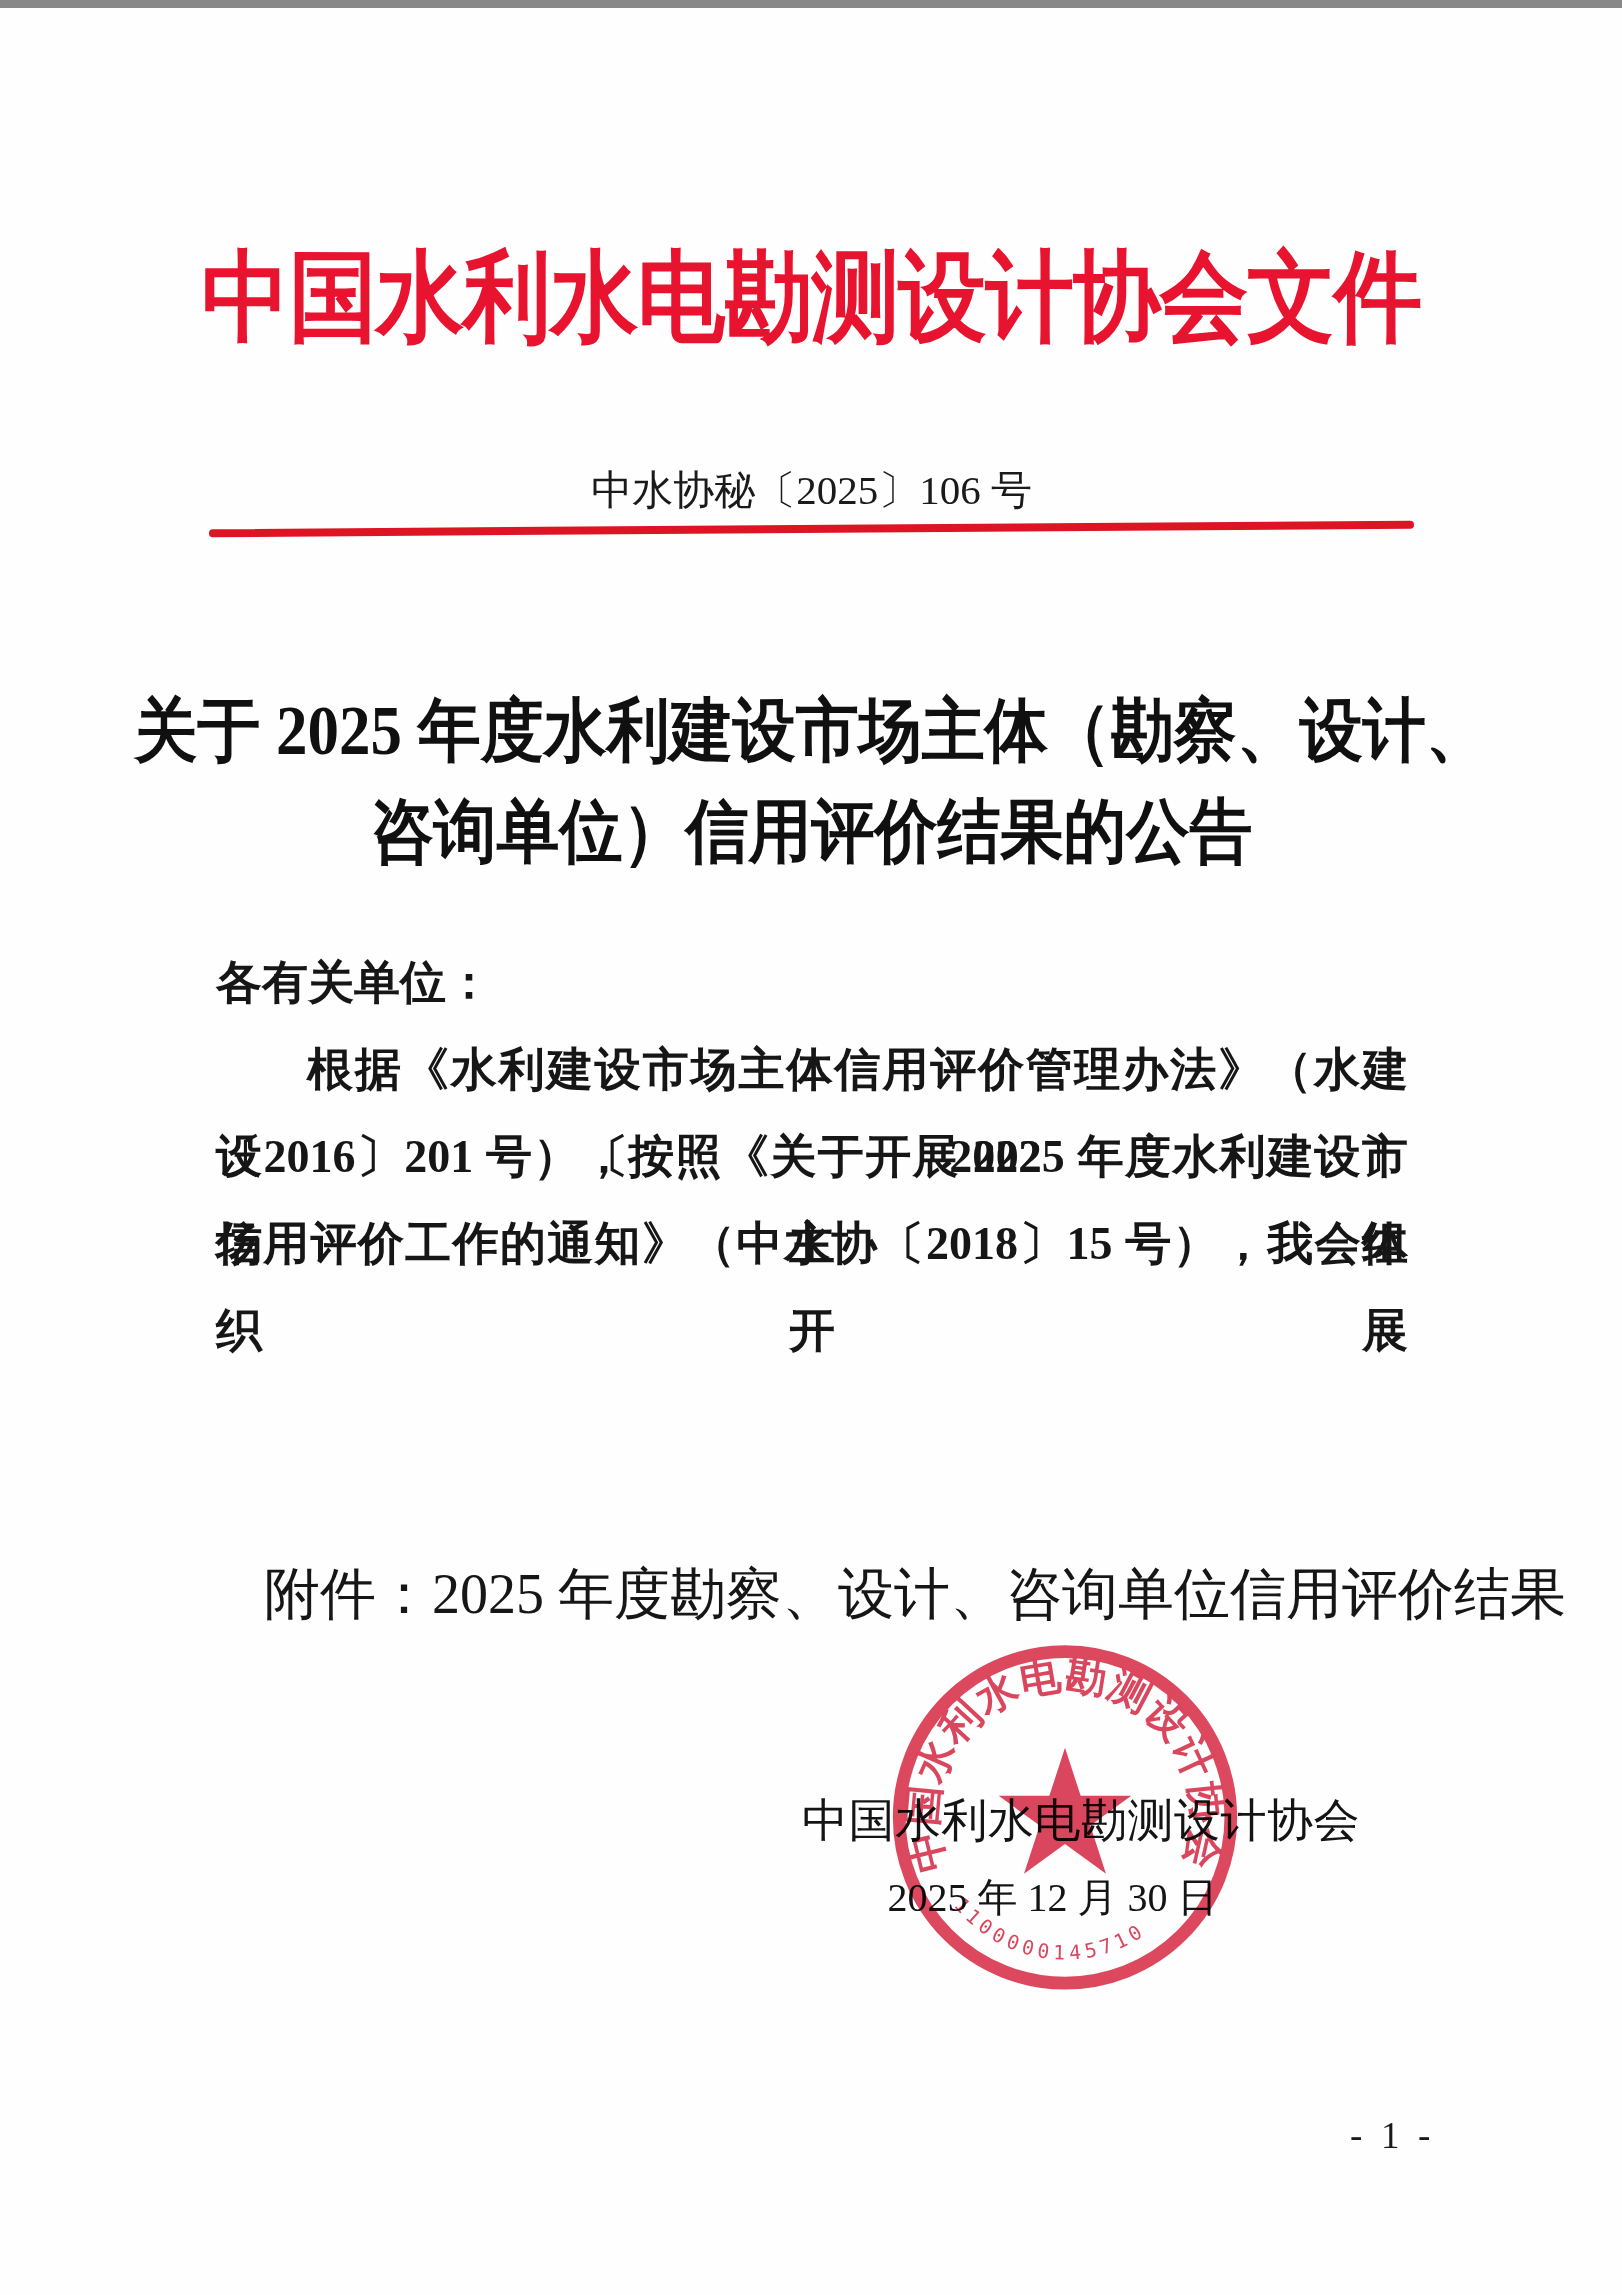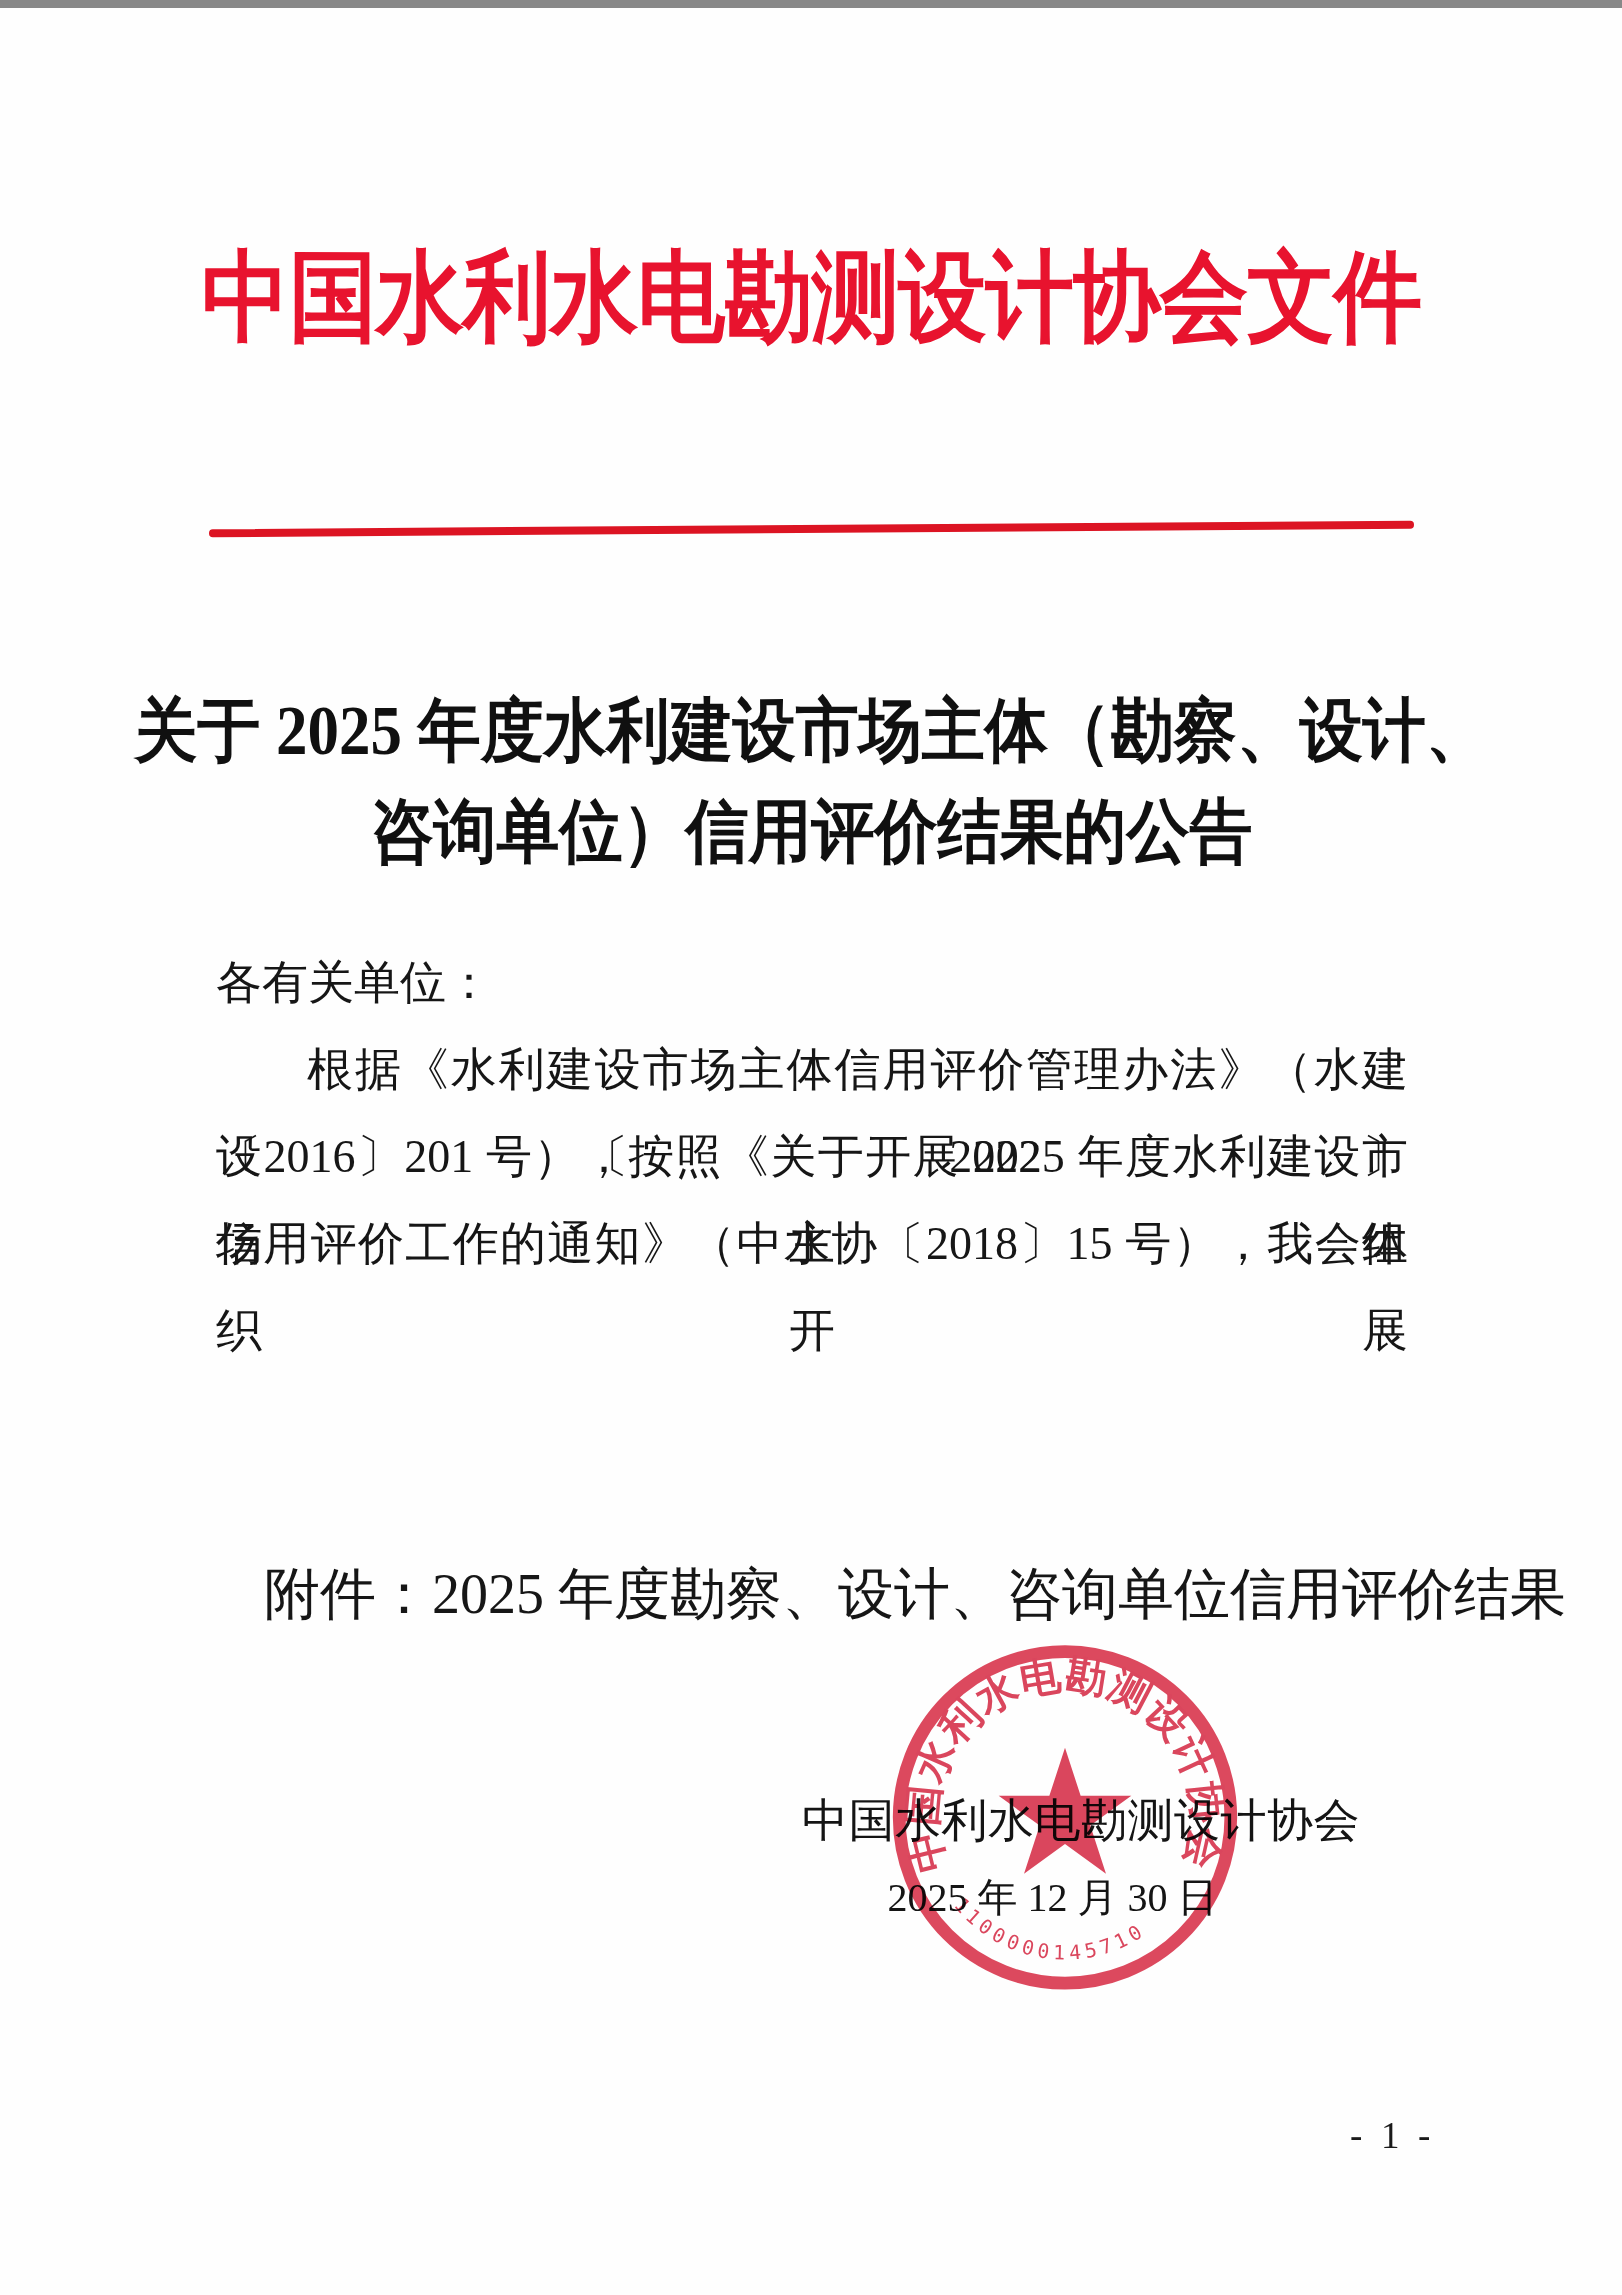--- a/index.html
+++ b/index.html
@@ -45,20 +45,21 @@
     white-space:nowrap;
   }
   .body-block{
     position:absolute;top:931px;left:216px;width:1192px;
     font-size:46px;
     color:#161616;
   }
   .bline{
     height:87px;line-height:87px;
     white-space:nowrap;
+    font-weight:bold;
   }
   .just{
     white-space:normal;
     text-align:justify;
     text-align-last:justify;
   }
   .ind{text-indent:91px;}
   .attachment{
     position:absolute;top:1558px;left:264px;
     font-size:56px;line-height:57px;
@@ -93,20 +94,21 @@
     white-space:nowrap;
   }
 </style>
 </head>
 <body>
 
 <div class="page">
 
   <div class="org-title">中国水利水电勘测设计协会文件</div>
 
+  <div class="doc-number">中水协秘〔2025〕106 号</div>
 
   <div class="red-line"></div>
 
   <div class="notice-title">
     <div>关于 2025 年度水利建设市场主体（勘察、设计、</div>
     <div>咨询单位）信用评价结果的公告</div>
   </div>
 
   <div class="body-block">
     <div class="bline">各有关单位：</div>

